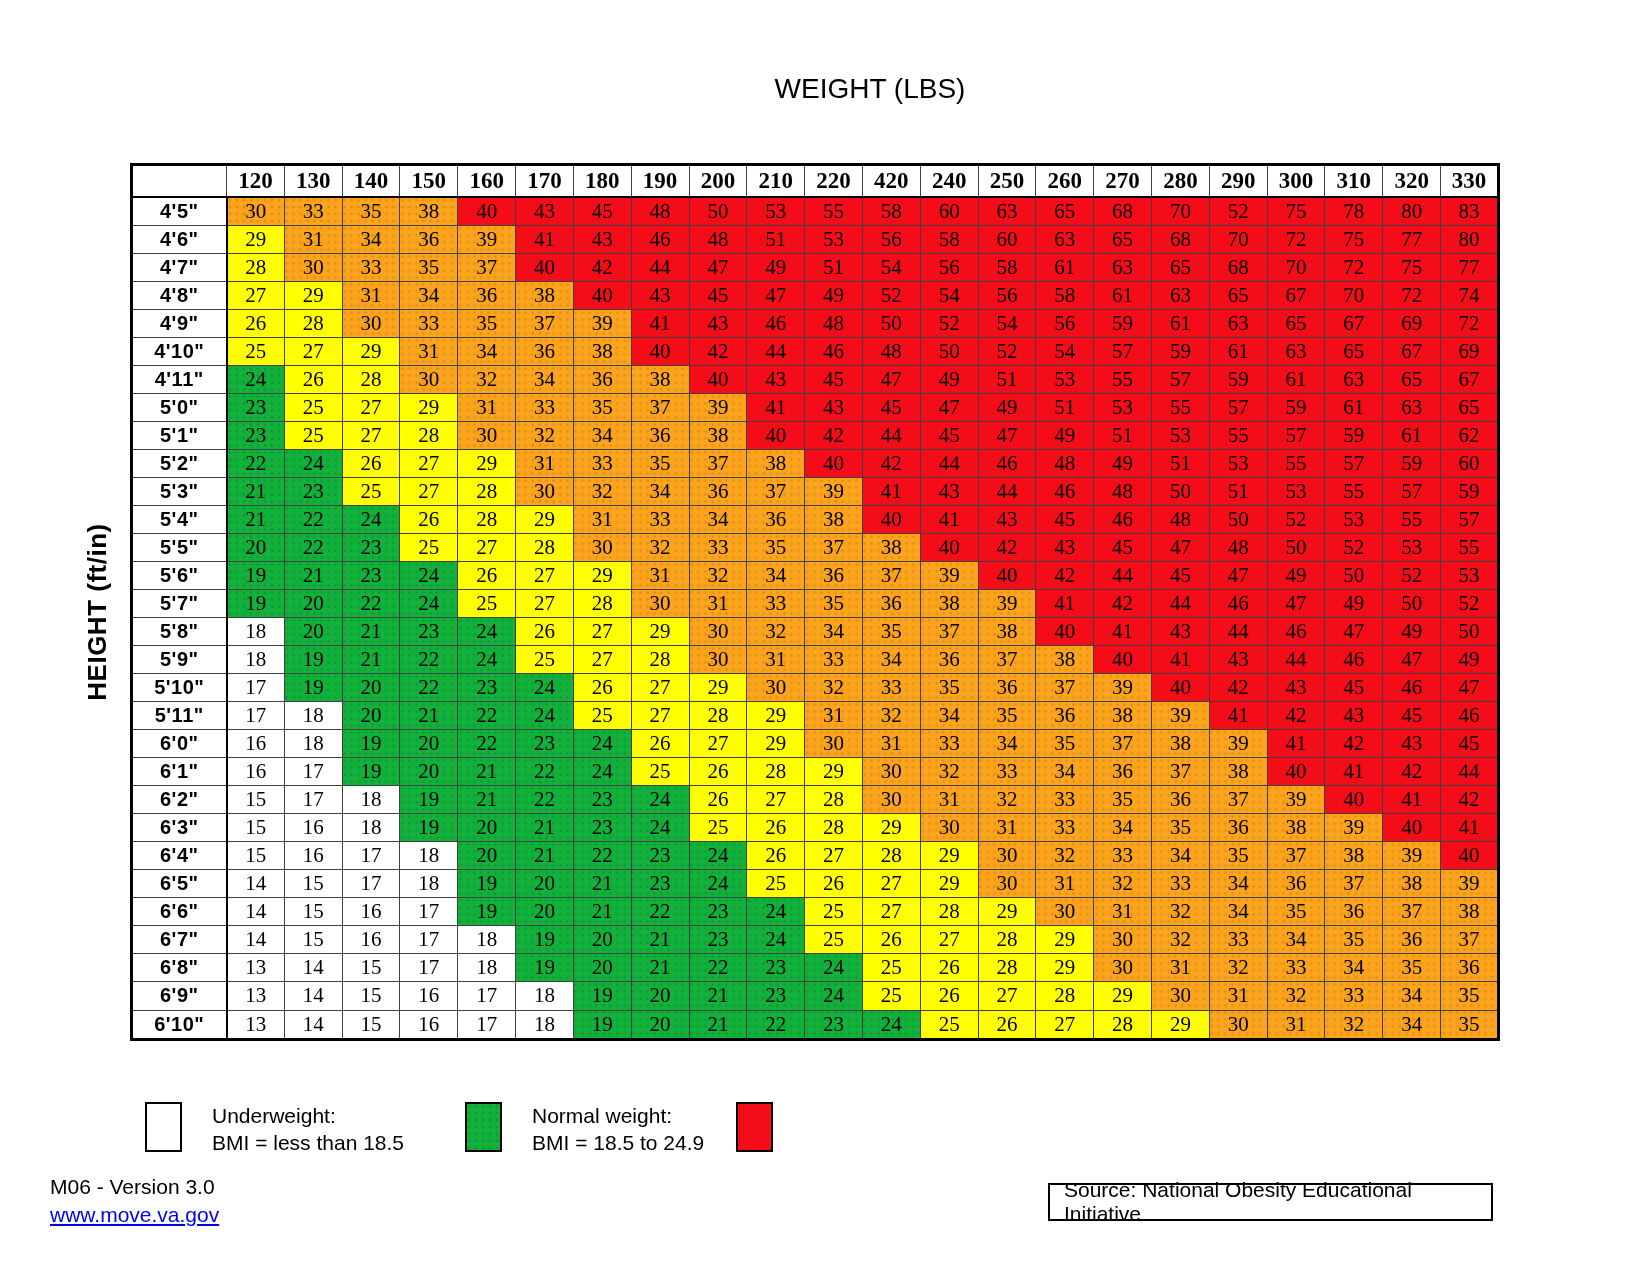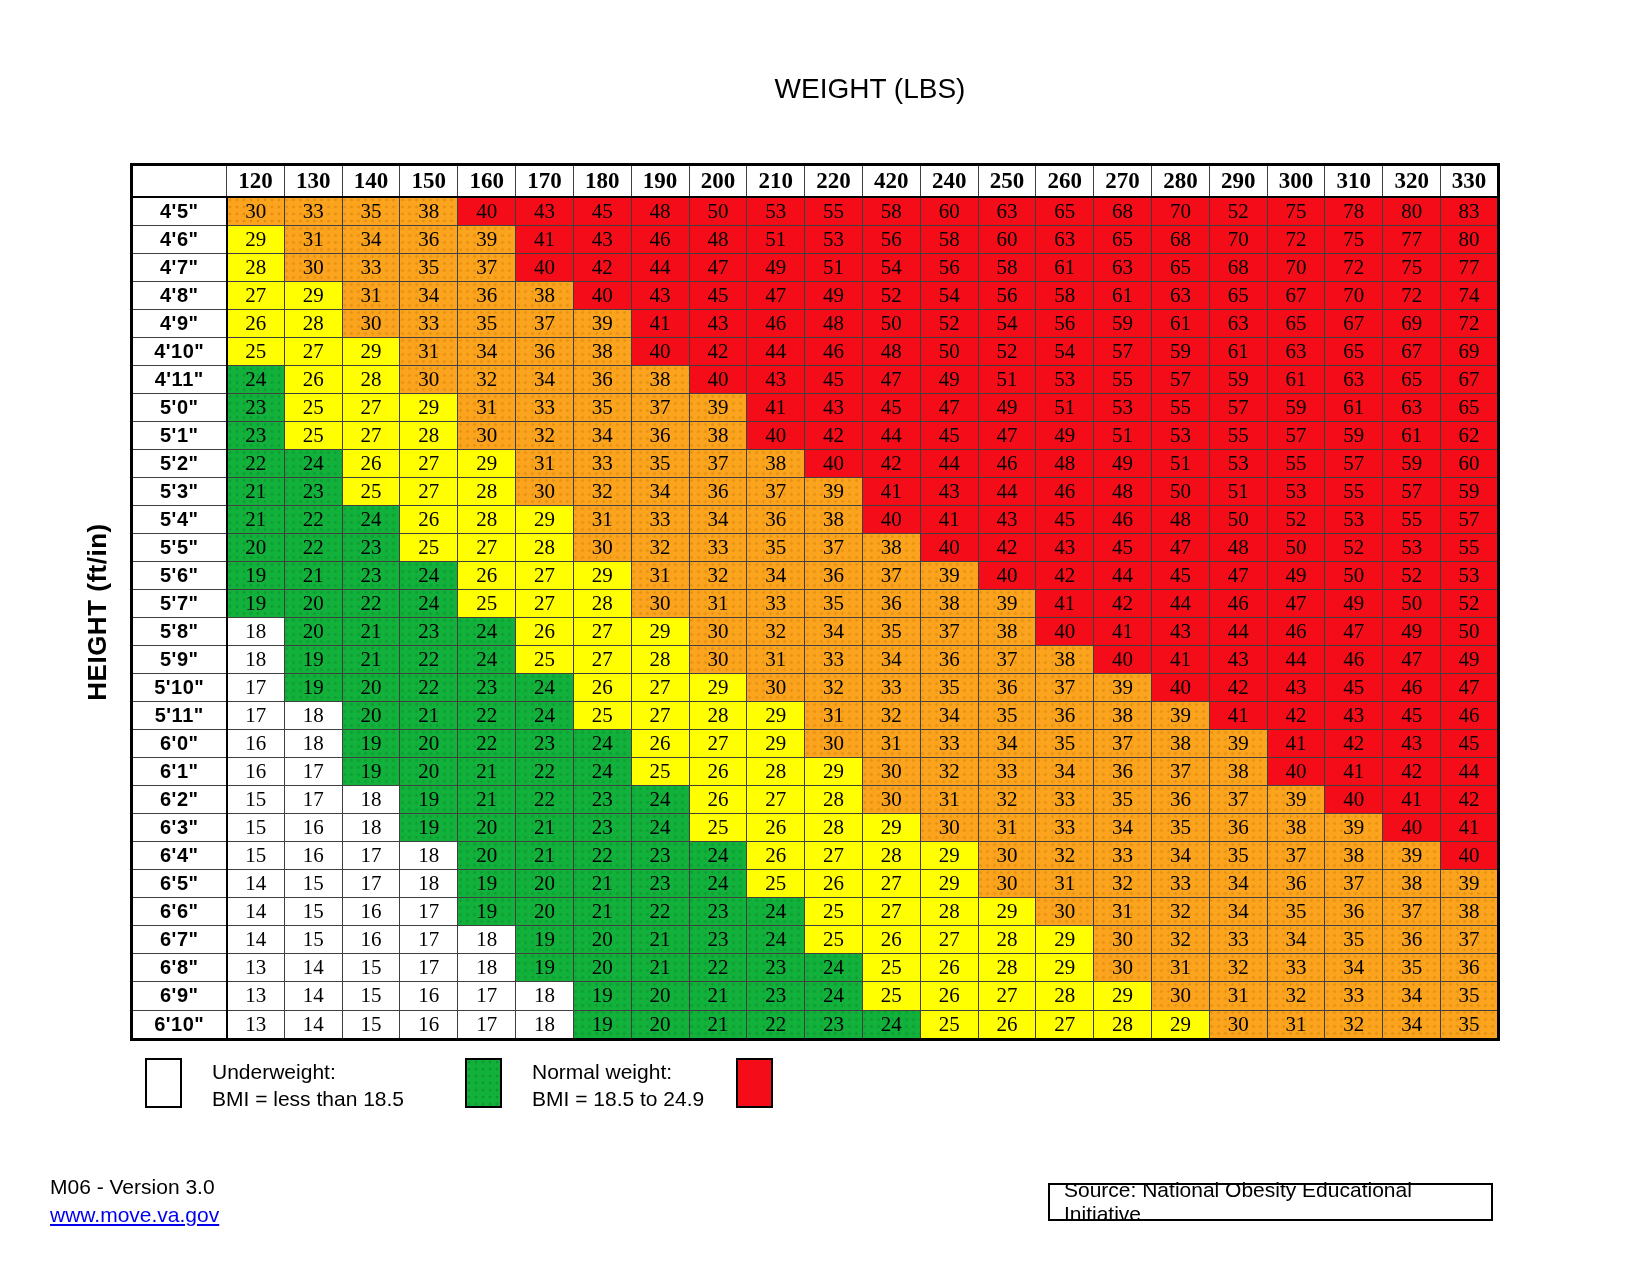--- a/index.html
+++ b/index.html
@@ -17,21 +17,21 @@
             border-collapse:collapse;table-layout:fixed;border:3px solid #000;}
   table.bmi th,table.bmi td{border:1px solid #3f3f3f;padding:0;text-align:center;vertical-align:middle;
             overflow:hidden;white-space:nowrap;}
   table.bmi thead th{background:#fff;font-family:"Liberation Serif",serif;font-weight:bold;
             font-size:23px;height:30px;border-bottom:2px solid #000;}
   table.bmi th.corner{background:#fff;}
   table.bmi tbody th{background:#fff;font-family:"Liberation Sans",sans-serif;font-weight:bold;
             font-size:20px;letter-spacing:0.5px;border-right:2px solid #000;}
   table.bmi td{font-family:"Liberation Serif",serif;font-size:21px;}
 
-  .legend{position:absolute;left:0;top:1058px;width:1650px;height:70px;}
+  .legend{position:absolute;left:0;top:1102px;width:1650px;height:70px;}
   .legend-item{position:absolute;display:flex;align-items:flex-start;}
   .legend-item:nth-child(1){left:145px;}
   .legend-item:nth-child(2){left:465px;}
   .legend-item:nth-child(3){left:736px;}
   .legend-item:nth-child(4){left:986px;}
   .legend-item:nth-child(5){left:1246px;}
   .swatch{width:33px;height:46px;border:2px solid #000;margin-right:30px;flex:0 0 auto;}
   .legend-text{font-size:21px;line-height:27px;}
 
   .footer-version{position:absolute;left:50px;top:1175px;font-size:21px;}

